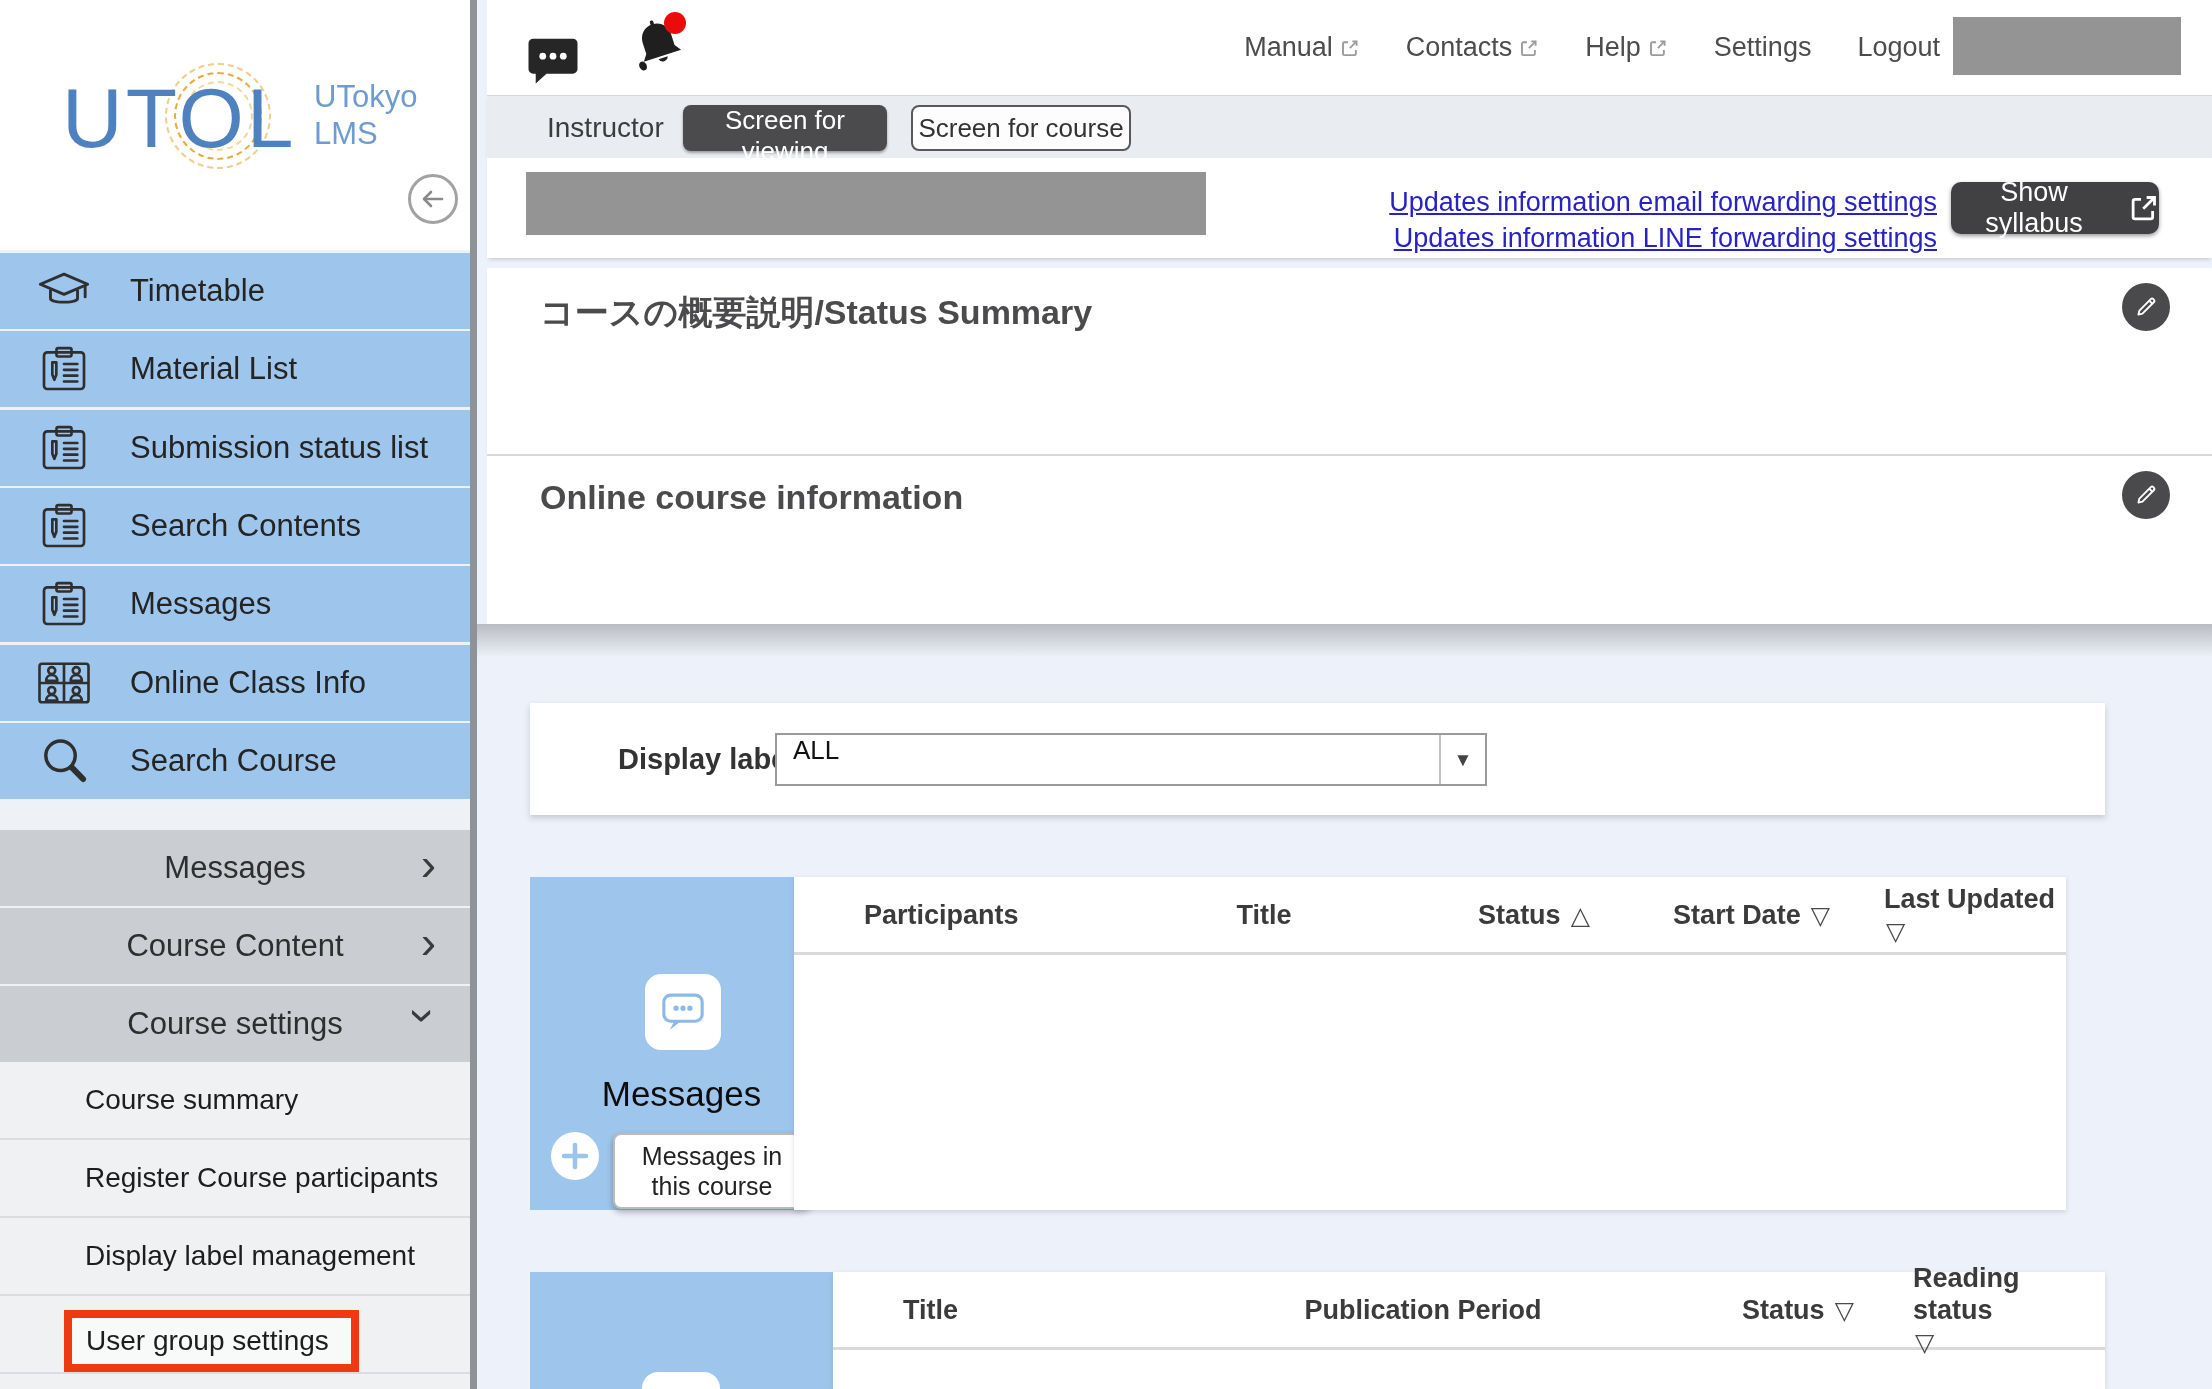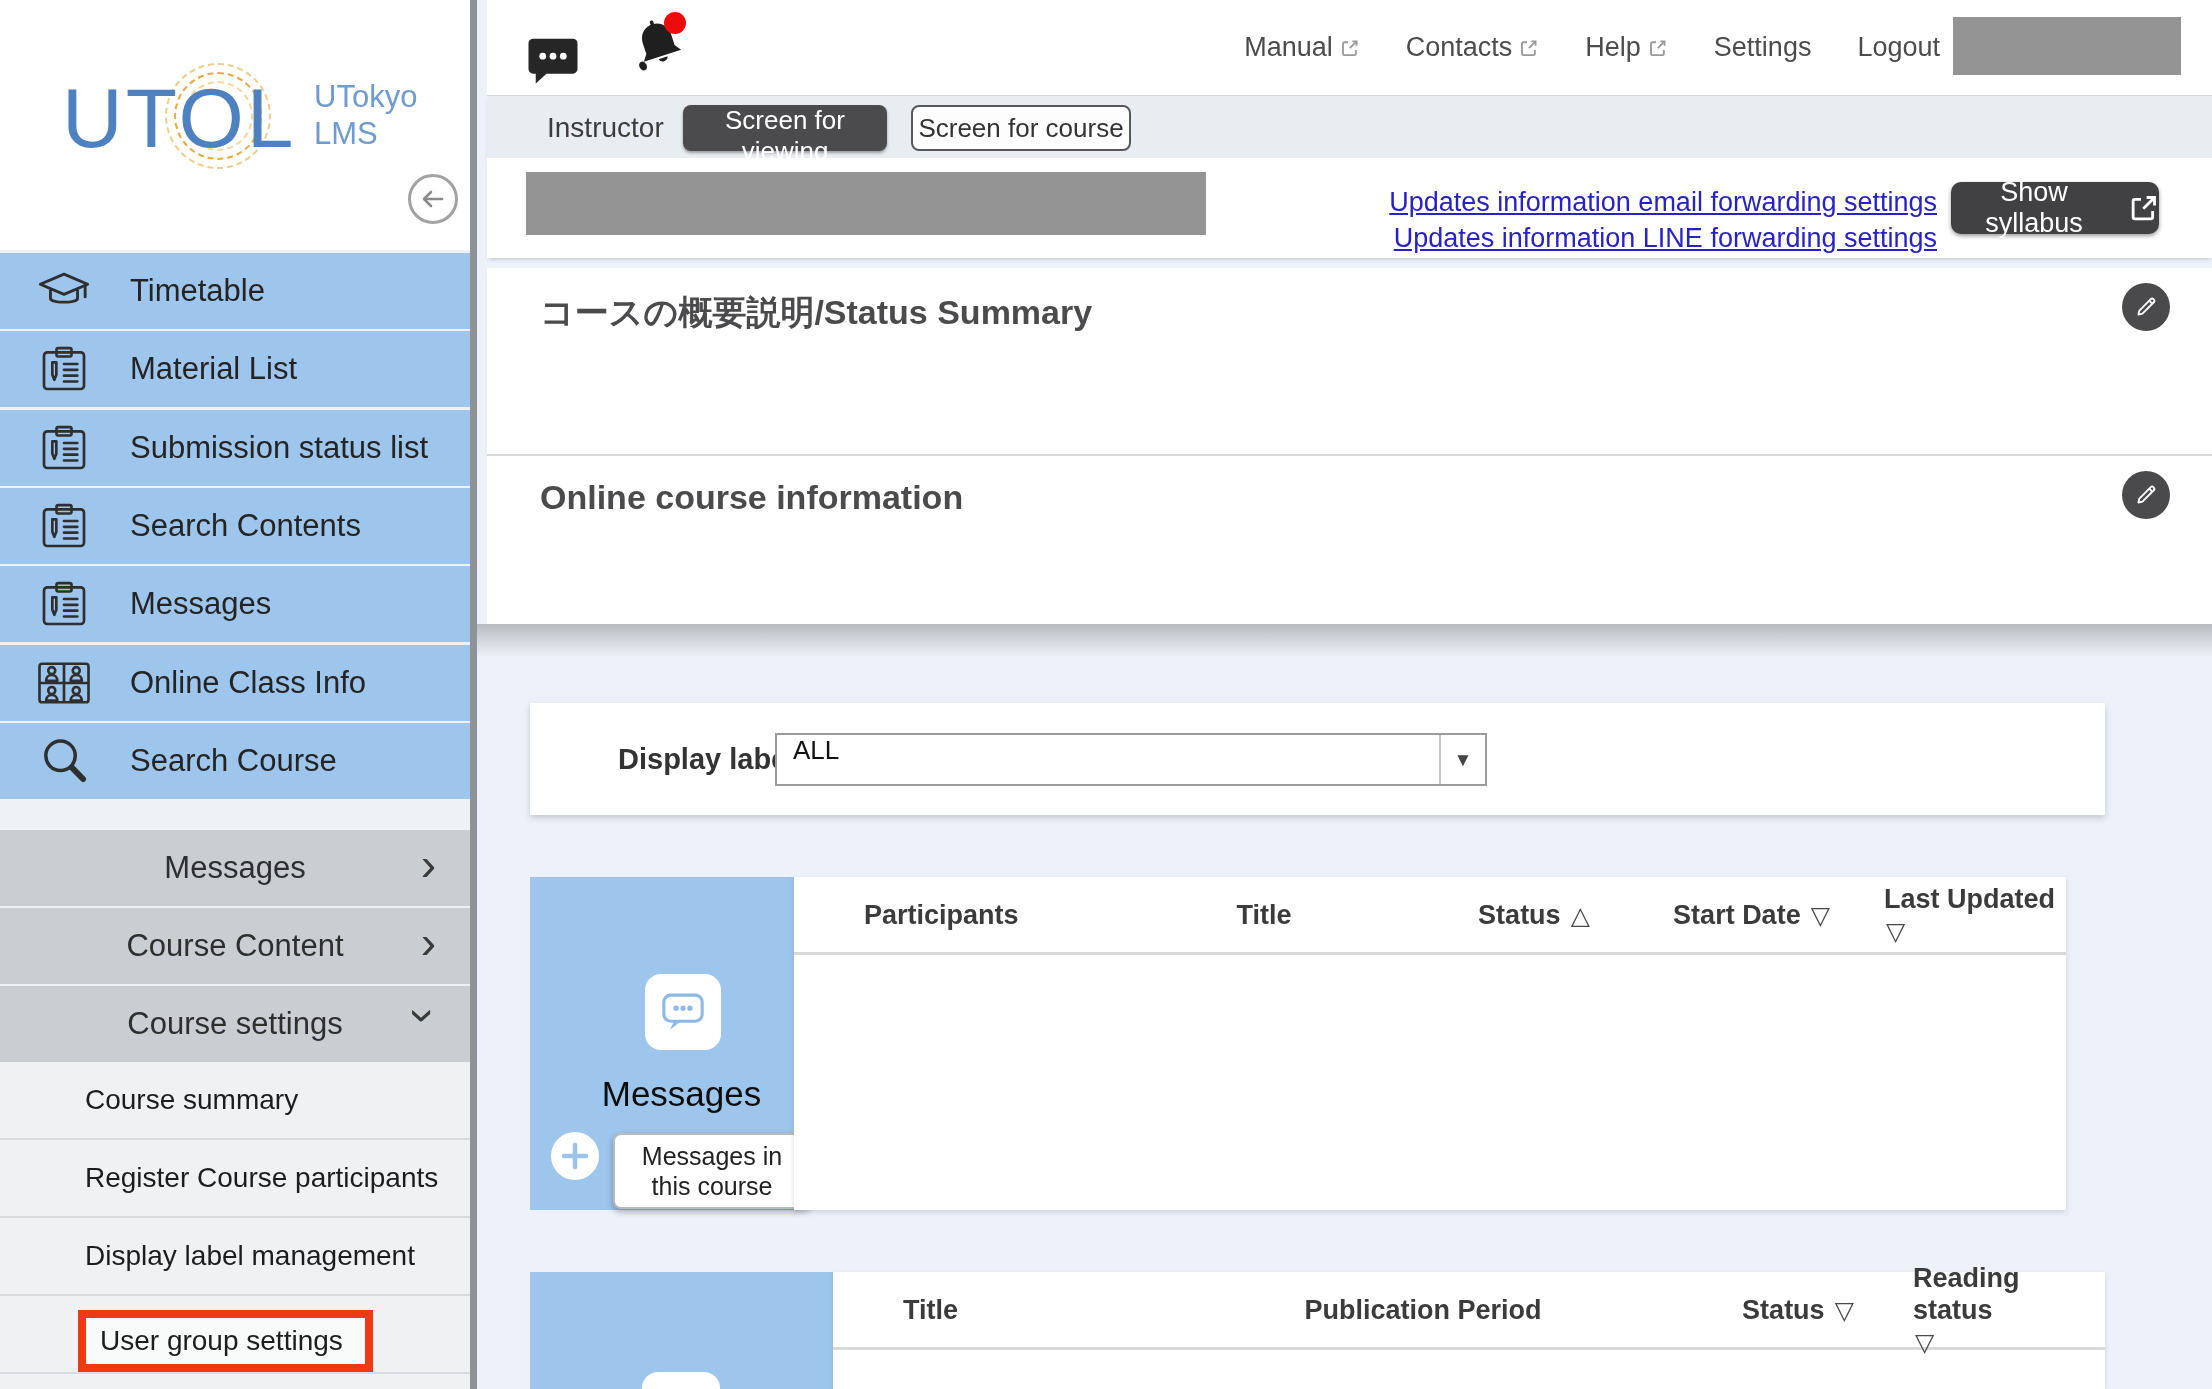--- a/index.html
+++ b/index.html
@@ -25,21 +25,21 @@
   .s-label{margin-left:130px;font-size:31px;color:#242424;white-space:nowrap}
 
   .side-group{position:absolute;left:0;width:470px;height:76px;background:#caced3;display:flex;
               align-items:center;justify-content:center;cursor:pointer}
   .g-label{font-size:31px;color:#2e2e2e}
   .chev{position:absolute;right:34px;font-size:46px;color:#3a3a3a;line-height:40px;top:14px}
   .chev.down{transform:rotate(90deg);top:10px;right:38px}
 
   .sub-item{position:absolute;left:0;width:470px;height:78px;background:#f0f1f3;border-bottom:2px solid #dcdcde;
             display:flex;align-items:center;padding-left:85px;font-size:28px;color:#1d1d1d;cursor:pointer}
-  .sub-item.hl{padding-left:16px}
+  .sub-item.hl{padding-left:2px}
   .hl-box{margin-left:62px;margin-top:14px;border:8px solid #ee3a10;background:#f8f9f9;
           padding:7px 22px 7px 14px;font-size:28px;white-space:nowrap}
   .scroll-strip{position:absolute;left:470px;top:0;width:7px;height:1389px;background:#8f9296}
 
   
   .main-bg{position:absolute;left:477px;top:0;right:0;height:1389px;background:#edf1f9}
 
   .topbar{position:absolute;left:487px;top:0;width:1725px;height:95px;background:#fff}
   .icon-btn{position:absolute;cursor:pointer}
   .red-dot{position:absolute;left:664px;top:12px;width:22px;height:22px;border-radius:50%;background:#ec0b0b}

